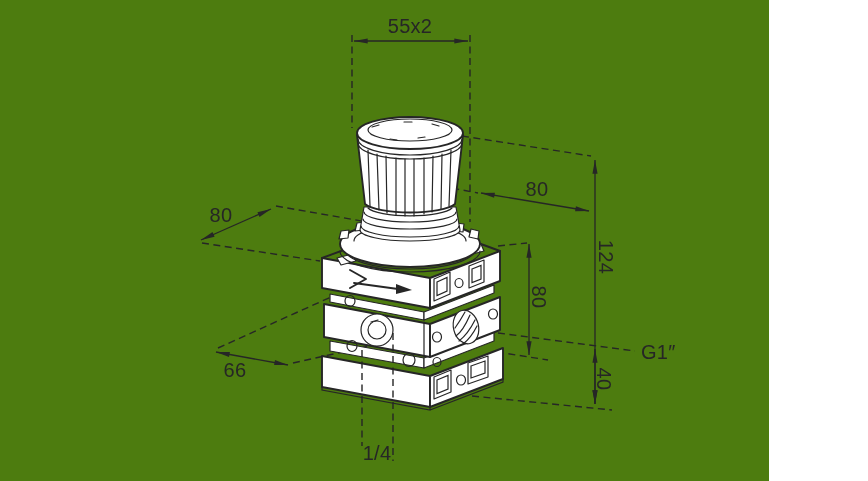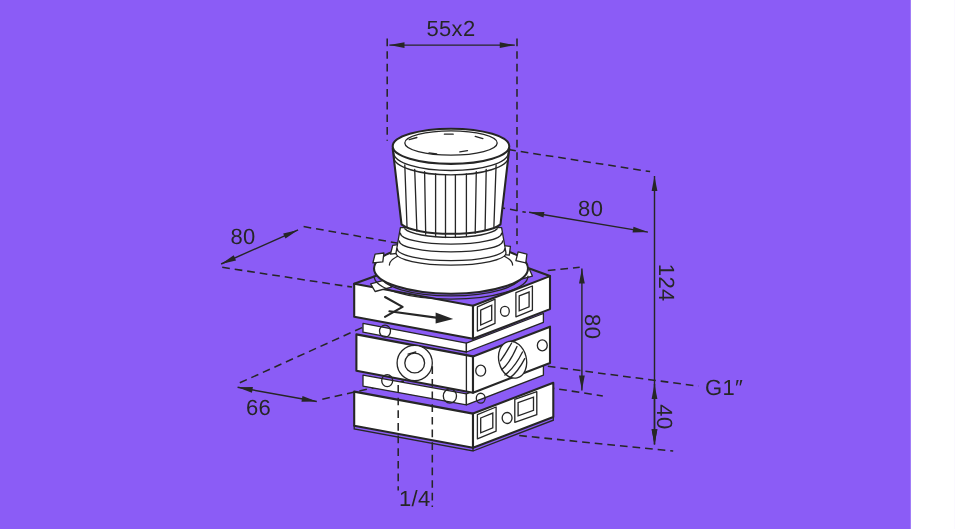--- a/index.html
+++ b/index.html
@@ -1,19 +1,19 @@
 <!DOCTYPE html>
 <html><head>
 <meta charset="utf-8">
 <style>
   html,body{margin:0;padding:0;background:#ffffff;}
   .stage{
     position:relative;
-    width:828px;height:481px;
-    background:#8b5cf6;
+    width:769px;height:481px;
+    background:#4d7c0f;
     font-family:"Liberation Sans",sans-serif;
     overflow:hidden;
   }
   svg{display:block;}
   .ln  {fill:none;stroke:#262626;stroke-width:1.9;stroke-linejoin:round;stroke-linecap:round;}
   .lnf {fill:#ffffff;stroke:#262626;stroke-width:1.9;stroke-linejoin:round;}
   .tnf {fill:#ffffff;stroke:#262626;stroke-width:1.2;stroke-linejoin:round;}
   .tn  {fill:none;stroke:#262626;stroke-width:1.2;stroke-linecap:round;}
   .dsh {fill:none;stroke:#262626;stroke-width:1.4;stroke-dasharray:7 4.5;}
   .dim {fill:none;stroke:#262626;stroke-width:1.3;}

